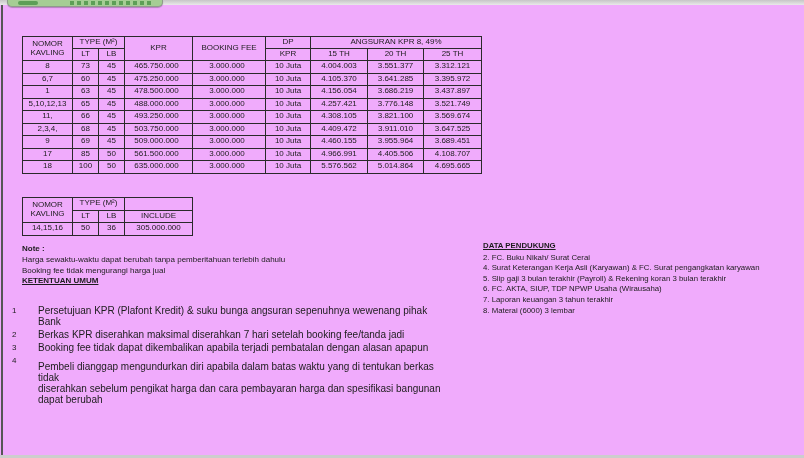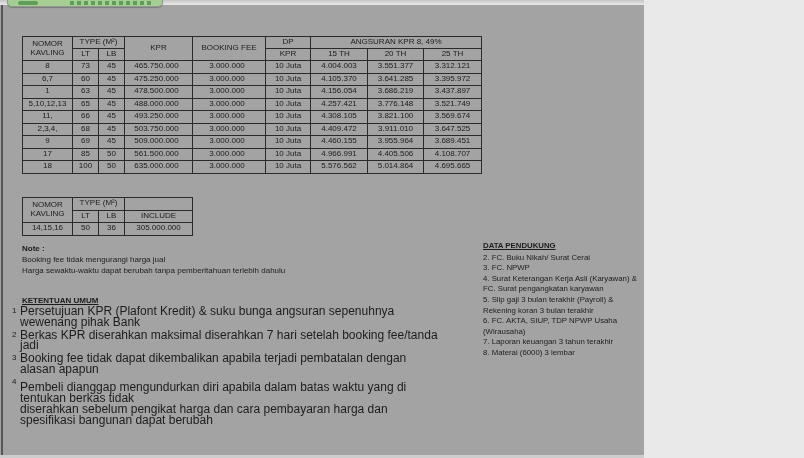--- a/index.html
+++ b/index.html
@@ -1,18 +1,18 @@
 <!DOCTYPE html>
 <html><head>
 <meta charset="utf-8">
 <style>
   * { margin:0; padding:0; box-sizing:border-box; }
   html,body { background:#e9e9e9; }
   .screen {
-    position:relative; width:644px; height:458px; background:#a3a3a3;
+    position:relative; width:804px; height:458px; background:#f0abfc;
     font-family:"Liberation Sans", sans-serif; color:#1c1c1c; overflow:hidden;
   }
   
   .top-strip { position:absolute; left:0; top:0; width:804px; height:5px;
     background:linear-gradient(#c6c6c6,#e9e9e9); }
   .top-tab { position:absolute; left:7px; top:0; width:156px; height:7px;
     background:#a5cd94; border:1px solid #8f9a8c; border-top:none;
     border-radius:0 0 5px 5px; box-shadow:0 1px 1px rgba(0,0,0,.25); }
   .top-tab .tab-blob { position:absolute; left:10px; top:1px; width:20px; height:4px;
     background:#5d9f57; border-radius:2px; }
@@ -27,26 +27,26 @@
        vertical-align:middle; height:12.5px; padding:0 2px; overflow:hidden;
        white-space:nowrap; line-height:1.1; }
   .price-table { position:absolute; left:22px; top:36px; width:459px; }
   .price-table thead td { height:12px; }
   .include-table { position:absolute; left:22px; top:197px; width:170px; }
   td.num-right { text-align:center; padding-right:6px; }
 
   
   .note-block { position:absolute; left:22px; top:243px; font-size:8px; line-height:11px; }
   .note-title { font-weight:bold; }
-  .ketentuan-title { position:absolute; left:22px; top:296px; font-size:8px;
+  .ketentuan-title { position:absolute; left:22px; top:276px; font-size:8px;
     font-weight:bold; text-decoration:underline; }
   .ketentuan-list { position:absolute; left:12px; top:306px; width:430px; }
   .k-row { display:flex; align-items:flex-start; margin-bottom:2.5px; }
   .k-num { width:8px; flex:none; font-size:8px; line-height:10.5px; }
-  .k-text { margin-left:0; font-size:12px; line-height:10.5px; white-space:pre-line; }
+  .k-text { margin-left:18px; font-size:10px; line-height:10.5px; white-space:pre-line; }
   .k-row.wrapped .k-text { margin-top:5px; line-height:11px; }
 
   .pendukung { position:absolute; left:483px; top:241px; font-size:7.8px; line-height:10.6px; }
   .pendukung-title { font-weight:bold; text-decoration:underline; margin-bottom:1px; }
 </style>
 </head>
 <body>
 
 <div class="screen">
 
@@ -215,22 +215,22 @@
         <td>14,15,16</td>
         <td>50</td>
         <td>36</td>
         <td>305.000.000</td>
       </tr>
     </tbody>
   </table>
 
   <div class="note-block">
     <div class="note-title">Note :</div>
+    <div>Harga sewaktu-waktu dapat berubah tanpa pemberitahuan terlebih dahulu</div>
     <div>Booking fee tidak mengurangi harga jual</div>
-    <div>Harga sewaktu-waktu dapat berubah tanpa pemberitahuan terlebih dahulu</div>
   </div>
 
   <div class="ketentuan-title">KETENTUAN UMUM</div>
   <div class="ketentuan-list">
       <div class="k-row">
         <span class="k-num">1</span>
         <span class="k-text">Persetujuan KPR (Plafont Kredit) &amp; suku bunga angsuran sepenuhnya wewenang pihak Bank</span>
       </div>
       <div class="k-row">
         <span class="k-num">2</span>
@@ -244,21 +244,20 @@
         <span class="k-num">4</span>
         <span class="k-text">Pembeli dianggap mengundurkan diri apabila dalam batas waktu yang di tentukan berkas tidak
 diserahkan sebelum pengikat harga dan cara pembayaran harga dan spesifikasi bangunan dapat berubah</span>
       </div>
     </div>
 
   <div class="pendukung">
     <div class="pendukung-title">DATA PENDUKUNG</div>
     <div id="pendukung-items">
         <div>2. FC. Buku Nikah/ Surat Cerai</div>
-        <div>3. FC. NPWP</div>
         <div>4. Surat Keterangan Kerja Asli (Karyawan) &amp; FC. Surat pengangkatan karyawan</div>
         <div>5. Slip gaji 3 bulan terakhir (Payroll) &amp; Rekening koran 3 bulan terakhir</div>
         <div>6. FC. AKTA, SIUP, TDP NPWP Usaha (Wirausaha)</div>
         <div>7. Laporan keuangan 3 tahun terakhir</div>
         <div>8. Materai (6000) 3 lembar</div>
       </div>
   </div>
 
 </div>
 

